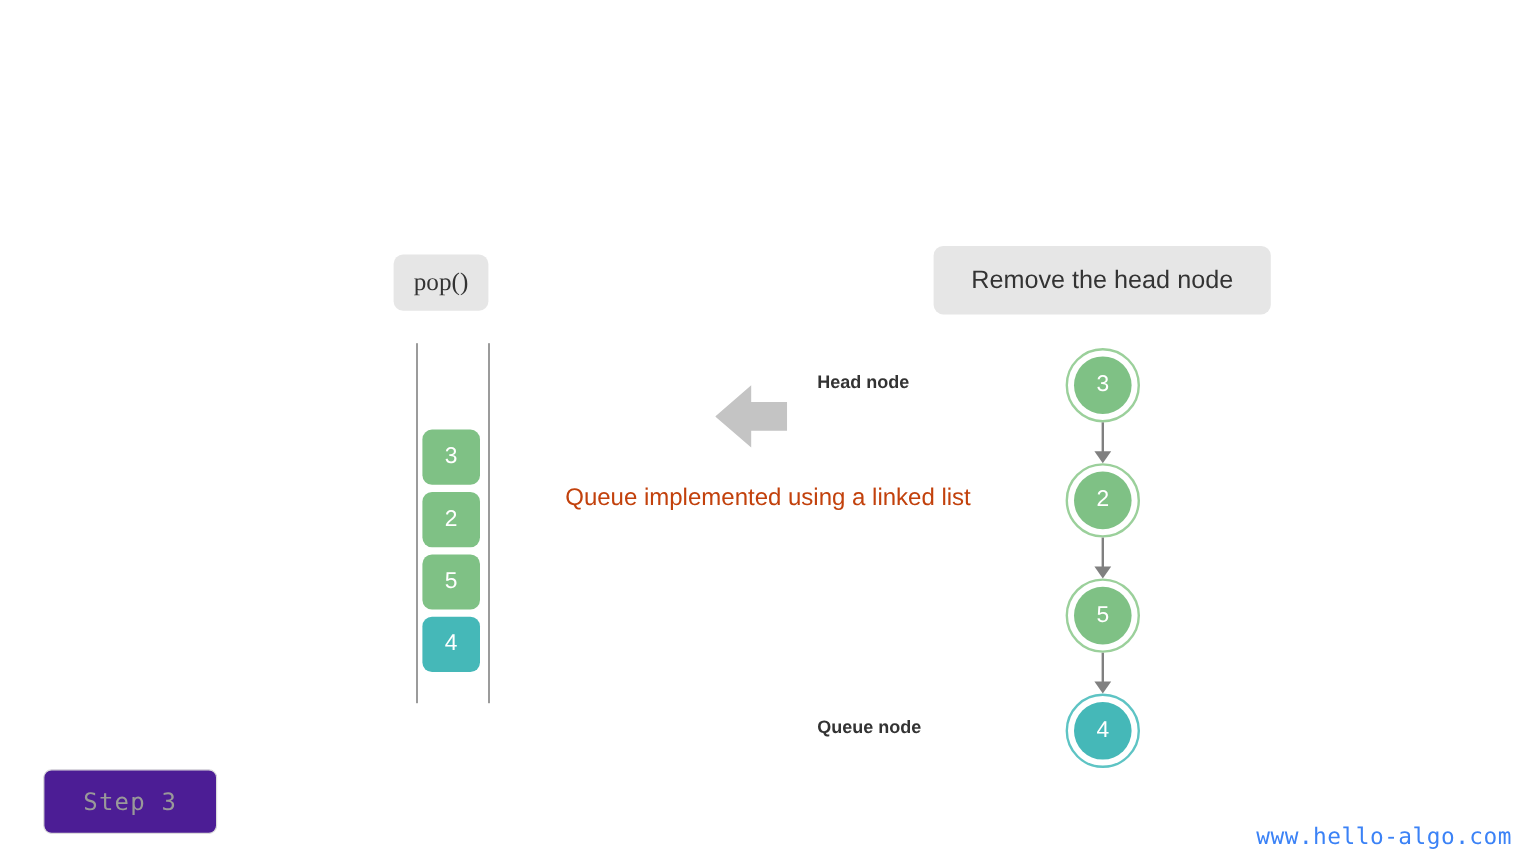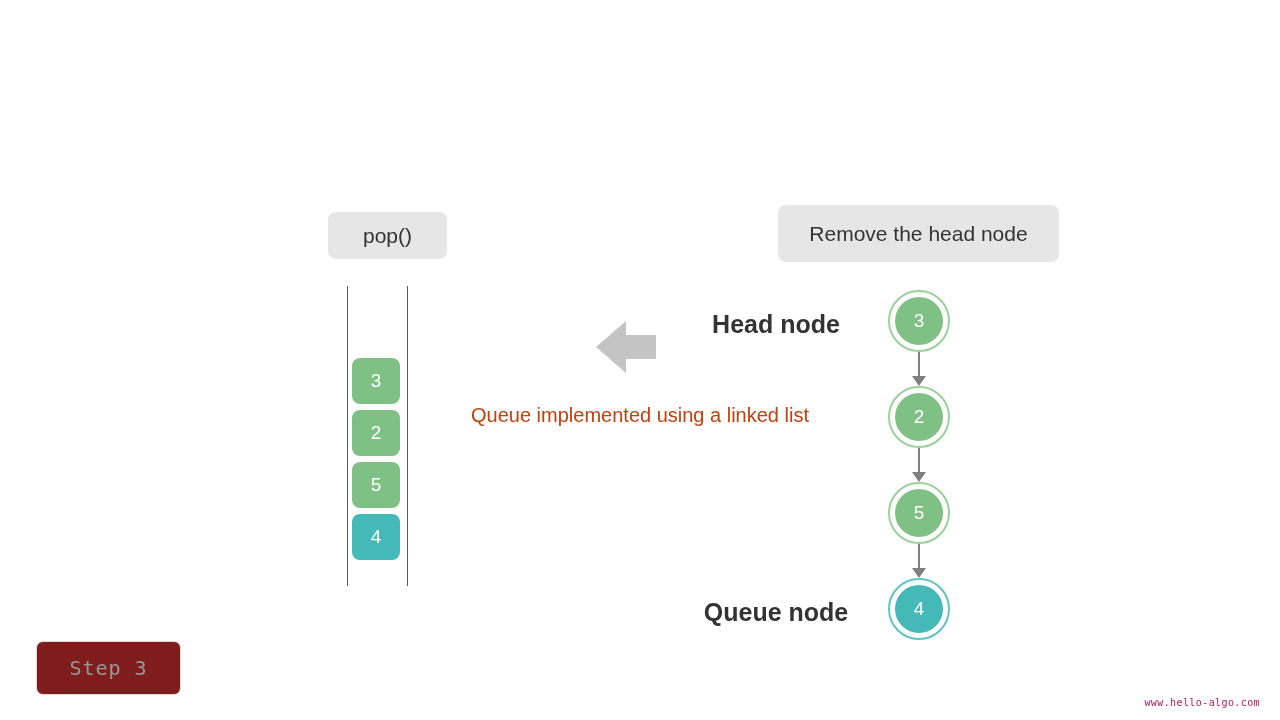--- a/index.html
+++ b/index.html
@@ -28,23 +28,23 @@
     border-radius: 8px;
     display: flex;
     align-items: center;
     justify-content: center;
     color: #333333;
     white-space: nowrap;
   }
   #pop-pill {
     left: 328px;
     top: 212px;
-    width: 119px;
+    width: 79px;
     height: 47px;
-    font-family: Liberation Sans, sans-serif;
+    font-family: Liberation Serif, serif;
     font-size: 21px;
     letter-spacing: 0px;
   }
   #action-pill {
     left: 778px;
     top: 205px;
     width: 281px;
     height: 57px;
     font-size: 21px;
   }
@@ -150,56 +150,56 @@
     width: 0;
     height: 0;
     border-left: 7px solid transparent;
     border-right: 7px solid transparent;
     border-top: 10px solid #808080;
   }
 
   
   .node-label {
     position: absolute;
-    font-size: 25px;
+    font-size: 15px;
     font-weight: bold;
     color: #333333;
     white-space: nowrap;
-    text-align: center;
+    text-align: left;
   }
   #head-node-label { left: 681px; top: 310px; width: 190px; }
   #tail-node-label { left: 681px; top: 598px; width: 190px; }
 
   
   #step-badge {
     position: absolute;
     left: 36px;
     top: 641px;
     width: 143px;
     height: 52px;
     border: 1.4px solid #dcdcdc;
     border-radius: 7px;
-    background: #7f1d1d;
+    background: #4c1d95;
     display: flex;
     align-items: center;
     justify-content: center;
     color: #999999;
     font-family: "DejaVu Sans Mono", "Liberation Mono", monospace;
     font-size: 20px;
     letter-spacing: 1px;
   }
 
   
   #watermark {
     position: absolute;
     right: 20px;
     bottom: 12px;
     font-family: "DejaVu Sans Mono", "Liberation Mono", monospace;
-    font-size: 10px;
-    color: #be185d;
+    font-size: 19px;
+    color: #3b82f6;
     letter-spacing: 0.4px;
   }
 </style>
 </head>
 <body>
 
 <div class="stage">
 
   <div class="pill" id="pop-pill">pop()</div>
 

